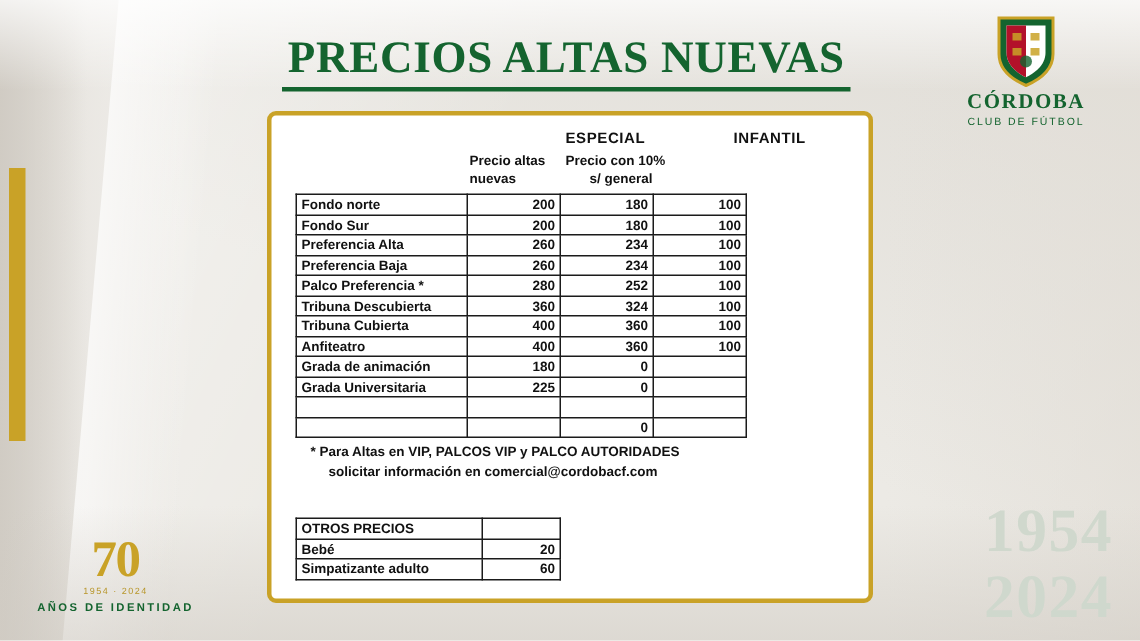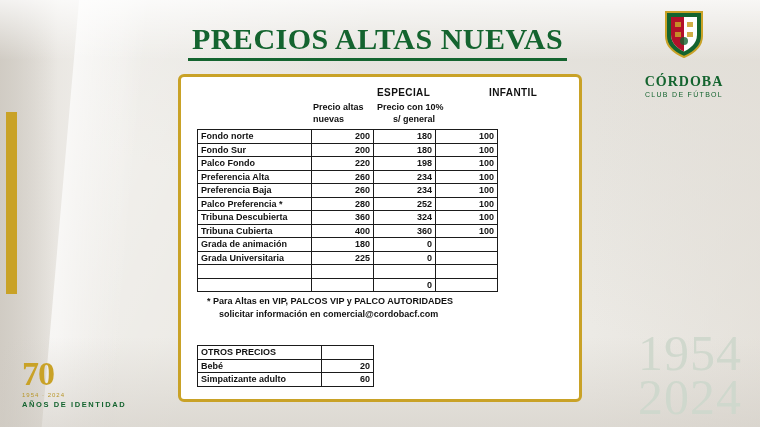--- a/index.html
+++ b/index.html
@@ -95,41 +95,41 @@
     width: 108px;
     text-align: center;
   }
   .crest .shield {
     position: relative;
     width: 42px;
     height: 50px;
     margin: 0 auto;
   }
   .crest .crest-name {
-    margin-top: 16px;
+    margin-top: 3px;
     font-family: "Liberation Serif", serif;
     font-weight: bold;
     font-size: 14px;
     letter-spacing: 1px;
     color: #14642f;
   }
   .crest .crest-sub {
     font-size: 7px;
     letter-spacing: 1.3px;
     color: #14642f;
     margin-top: 1px;
   }
 
   
   .anniv {
     position: absolute;
     left: 22px;
     bottom: 18px;
     width: 110px;
-    text-align: left;
+    text-align: center;
     color: #c9a227;
   }
   .anniv .big {
     font-family: "Liberation Serif", serif;
     font-weight: bold;
     font-size: 34px;
     line-height: 34px;
     letter-spacing: -1px;
   }
   .anniv .yrs {
@@ -146,22 +146,22 @@
     font-weight: bold;
   }
 
   
   .years {
     position: absolute;
     right: 18px;
     bottom: 8px;
     text-align: right;
     font-family: "Liberation Serif", serif;
-    font-weight: normal;
-    font-size: 50px;
+    font-weight: bold;
+    font-size: 41px;
     line-height: 44px;
     color: #cfd8cd;
     opacity: .95;
     letter-spacing: 1px;
   }
 
   
   .card {
     position: absolute;
     left: 178px;
@@ -350,26 +350,20 @@
             <td class="c-num">180</td>
             <td class="c-num">100</td>
           </tr>
           <tr>
             <td class="c-name">Fondo Sur</td>
             <td class="c-num">200</td>
             <td class="c-num">180</td>
             <td class="c-num">100</td>
           </tr>
           <tr>
-            <td class="c-name">Palco Fondo</td>
-            <td class="c-num">220</td>
-            <td class="c-num">198</td>
-            <td class="c-num">100</td>
-          </tr>
-          <tr>
             <td class="c-name">Preferencia Alta</td>
             <td class="c-num">260</td>
             <td class="c-num">234</td>
             <td class="c-num">100</td>
           </tr>
           <tr>
             <td class="c-name">Preferencia Baja</td>
             <td class="c-num">260</td>
             <td class="c-num">234</td>
             <td class="c-num">100</td>
@@ -381,20 +375,26 @@
             <td class="c-num">100</td>
           </tr>
           <tr>
             <td class="c-name">Tribuna Descubierta</td>
             <td class="c-num">360</td>
             <td class="c-num">324</td>
             <td class="c-num">100</td>
           </tr>
           <tr>
             <td class="c-name">Tribuna Cubierta</td>
+            <td class="c-num">400</td>
+            <td class="c-num">360</td>
+            <td class="c-num">100</td>
+          </tr>
+          <tr>
+            <td class="c-name">Anfiteatro</td>
             <td class="c-num">400</td>
             <td class="c-num">360</td>
             <td class="c-num">100</td>
           </tr>
           <tr>
             <td class="c-name">Grada de animación</td>
             <td class="c-num">180</td>
             <td class="c-num">0</td>
             <td class="c-num"></td>
           </tr>

